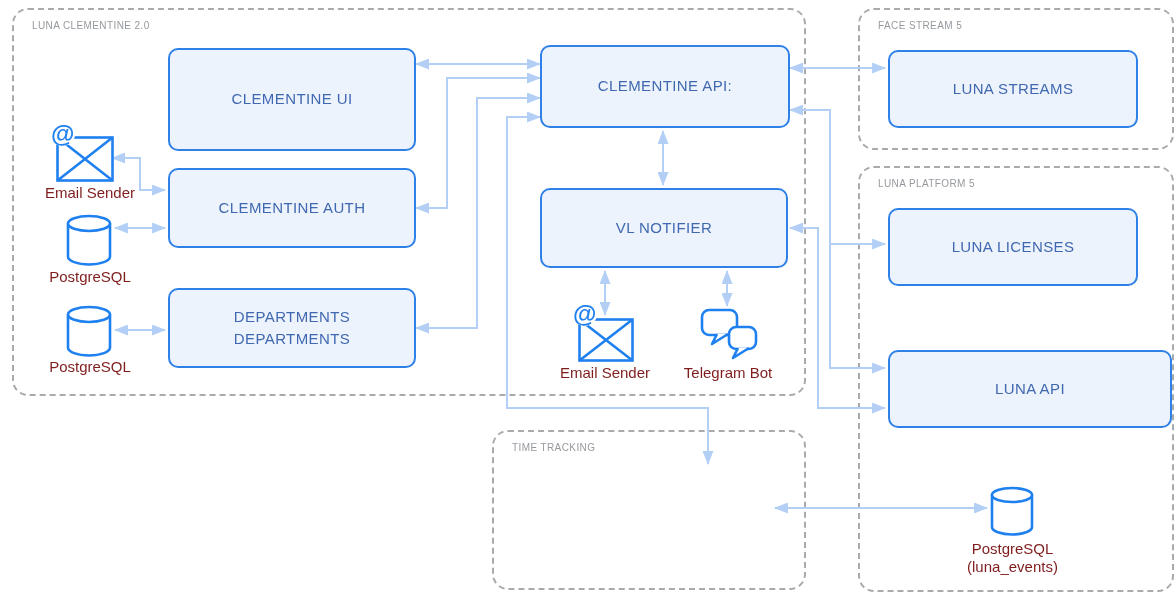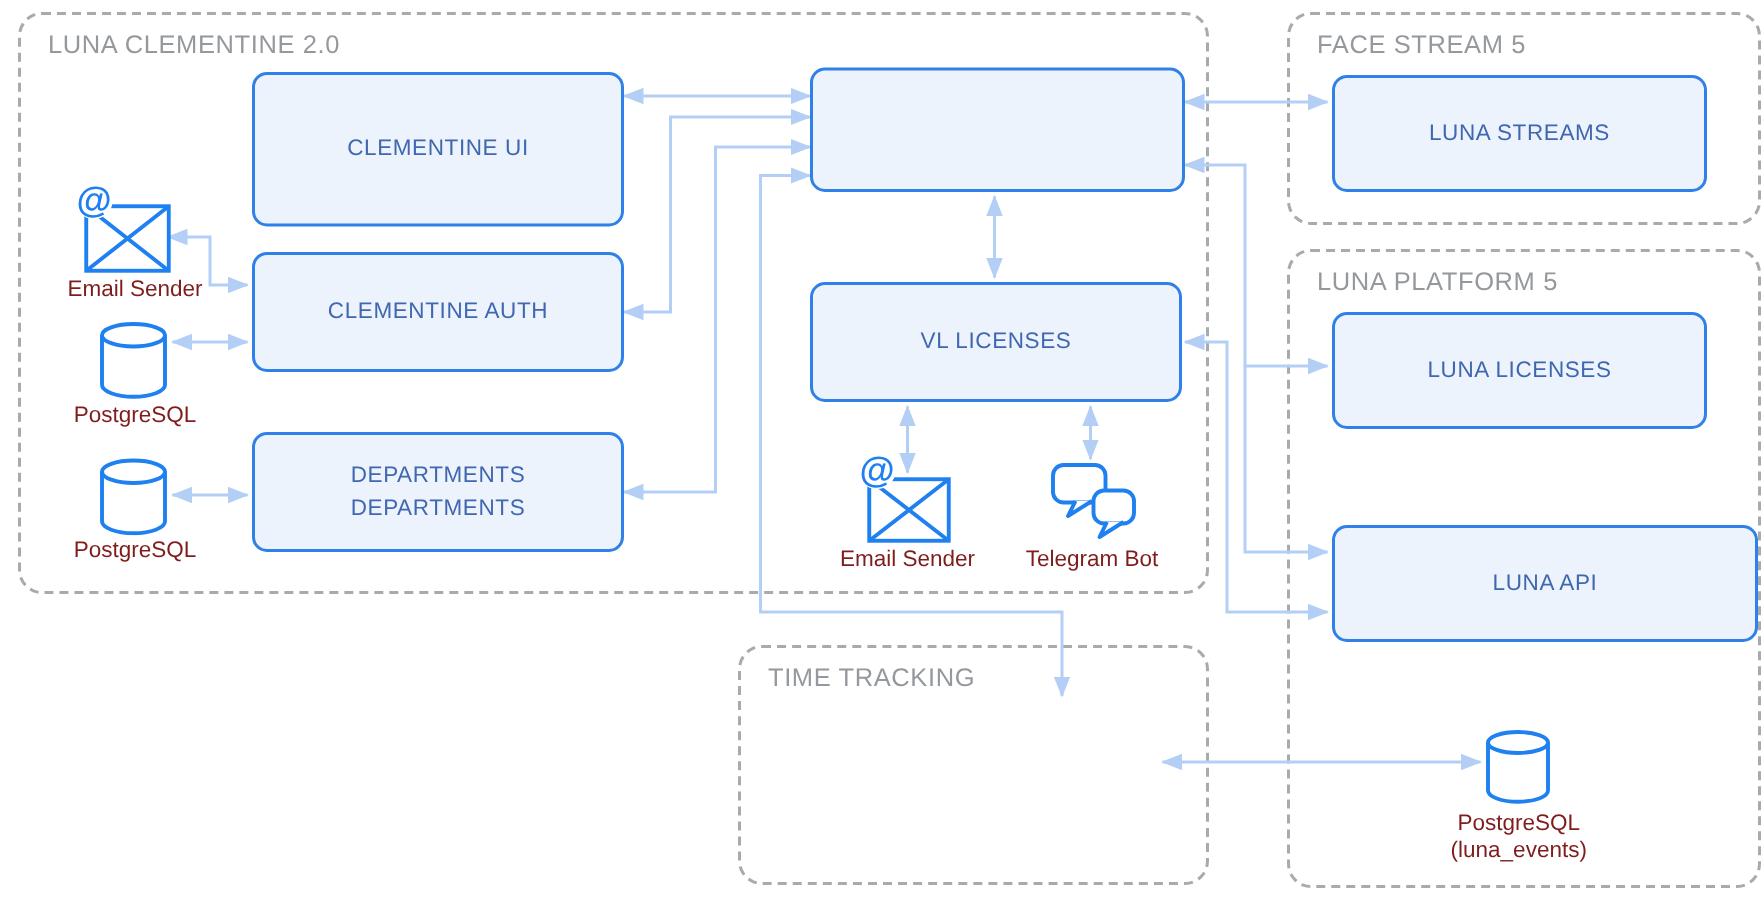--- a/index.html
+++ b/index.html
@@ -4,21 +4,21 @@
 <style>
   html,body{margin:0;padding:0;background:#ffffff;}
   #canvas{
     position:relative;width:1176px;height:598px;background:#fff;overflow:hidden;
     font-family:"Liberation Sans", sans-serif;
   }
   .container{
     position:absolute;border:2px dashed #a8abae;border-radius:16px;background:transparent;
   }
   .container-label{
-    position:absolute;top:10px;left:18px;font-size:17px;color:#95999e;letter-spacing:.4px;white-space:nowrap;
+    position:absolute;top:10px;left:18px;font-size:10px;color:#95999e;letter-spacing:.4px;white-space:nowrap;
   }
   .node{
     position:absolute;background:#edf3fc;border:2px solid #2f81e8;border-radius:10px;
     display:flex;align-items:center;justify-content:center;text-align:center;
     color:#4068b0;font-size:15px;letter-spacing:.4px;line-height:1.5;box-sizing:border-box;
   }
   .edges{position:absolute;left:0;top:0;width:1176px;height:598px;}
   .icon-label{
     position:absolute;color:#7f1d1d;font-size:15px;text-align:center;white-space:nowrap;line-height:18px;
   }
@@ -70,33 +70,34 @@
       <polyline points="115,330 165,330" marker-start="url(#ah)" marker-end="url(#ah)"></polyline>
       <polyline points="775,508 987,508" marker-start="url(#ah)" marker-end="url(#ah)"></polyline>
     </g>
   </svg>
 
   <div class="node" style="left:168px;top:48px;width:248px;height:103px">
     <span>CLEMENTINE UI</span>
   </div>
   <div class="node" style="left:540px;top:45px;width:250px;height:83px">
     <span>
+      <span style="display:block">CLEMENTINE API:</span>
     </span>
   </div>
   <div class="node" style="left:168px;top:168px;width:248px;height:80px">
     <span>CLEMENTINE AUTH</span>
   </div>
   <div class="node" style="left:168px;top:288px;width:248px;height:80px">
     <span>
       <span style="display:block">DEPARTMENTS</span>
       <span style="display:block">DEPARTMENTS</span>
     </span>
   </div>
   <div class="node" style="left:540px;top:188px;width:248px;height:80px">
-    <span>VL LICENSES</span>
+    <span>VL NOTIFIER</span>
   </div>
   <div class="node" style="left:888px;top:50px;width:250px;height:78px">
     <span>LUNA STREAMS</span>
   </div>
   <div class="node" style="left:888px;top:208px;width:250px;height:78px">
     <span>LUNA LICENSES</span>
   </div>
   <div class="node" style="left:888px;top:350px;width:284px;height:78px">
     <span>LUNA API</span>
   </div>

